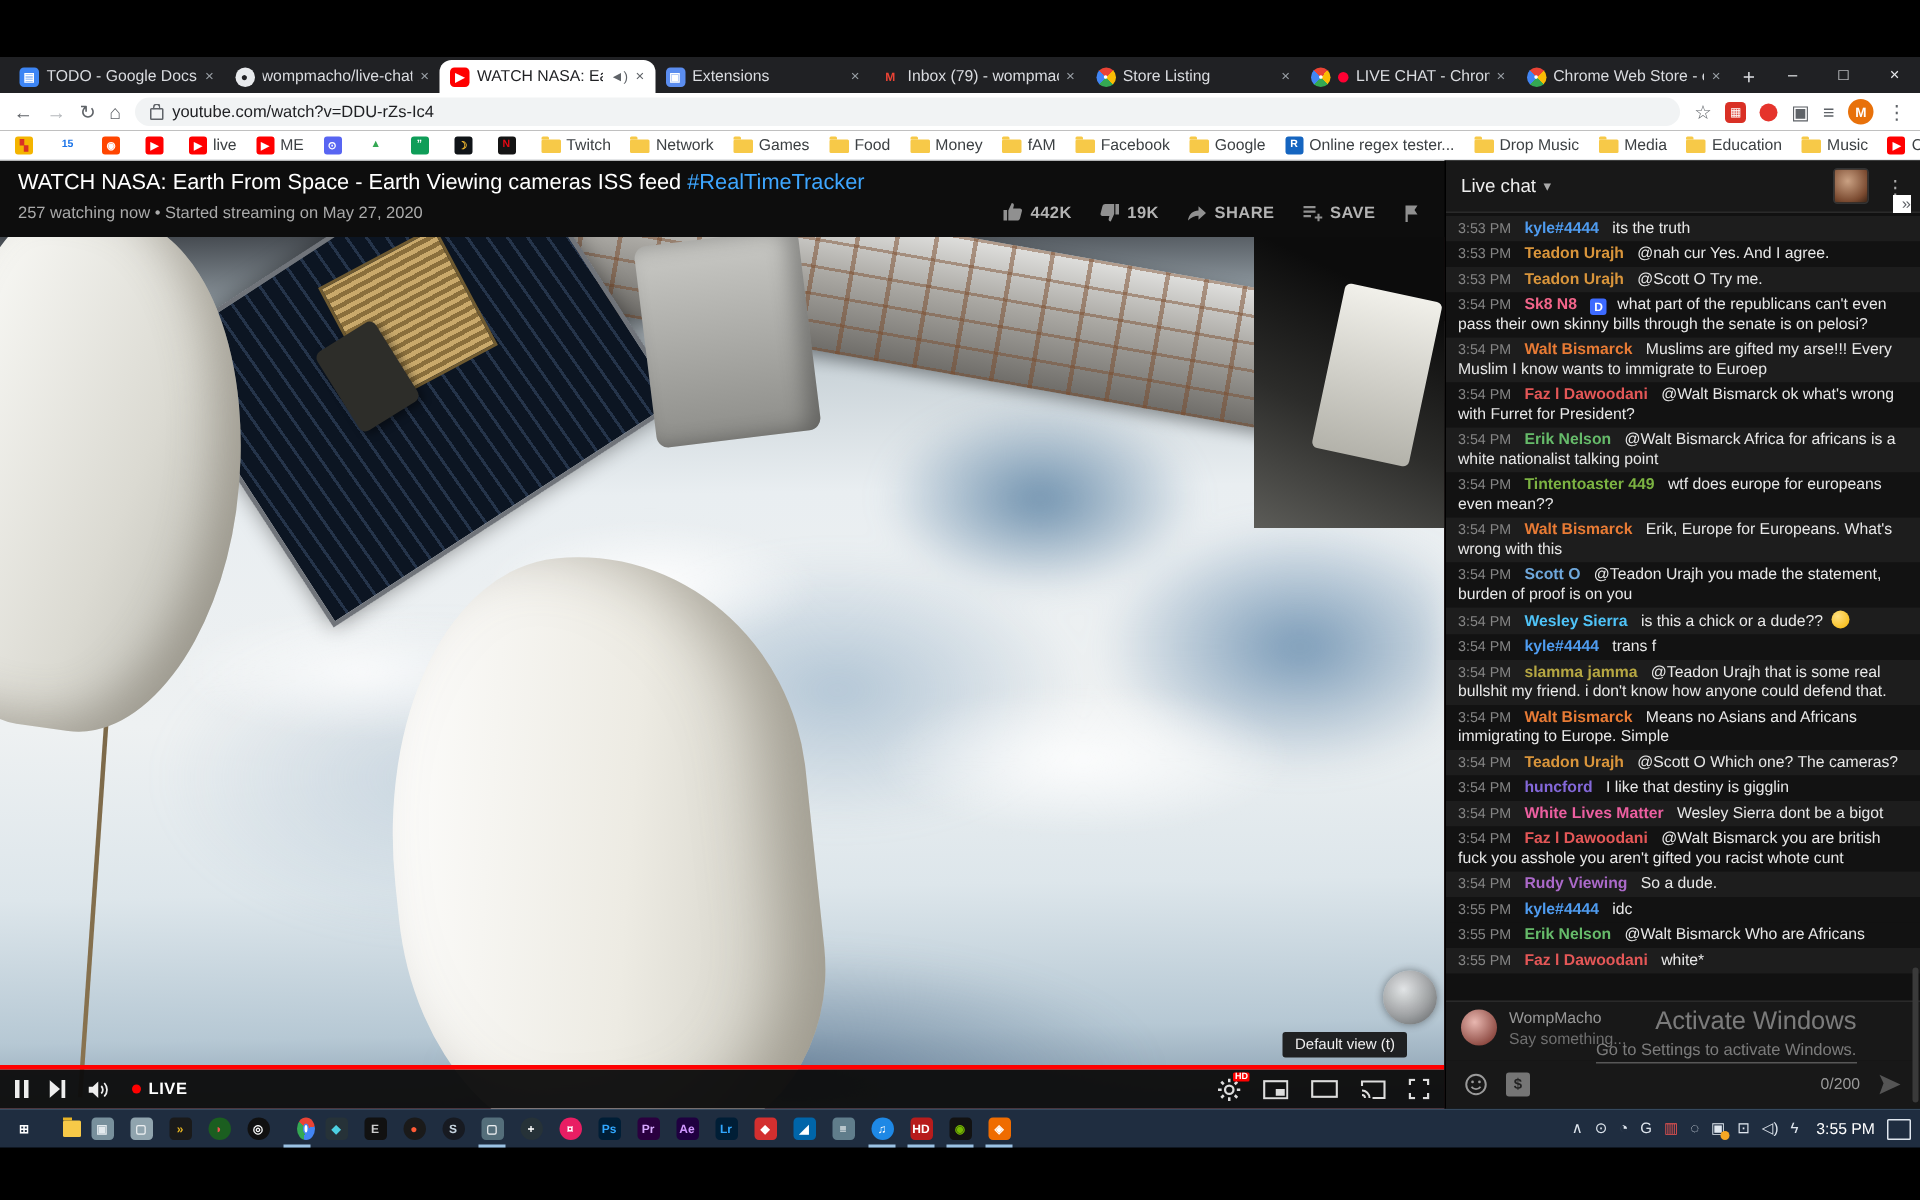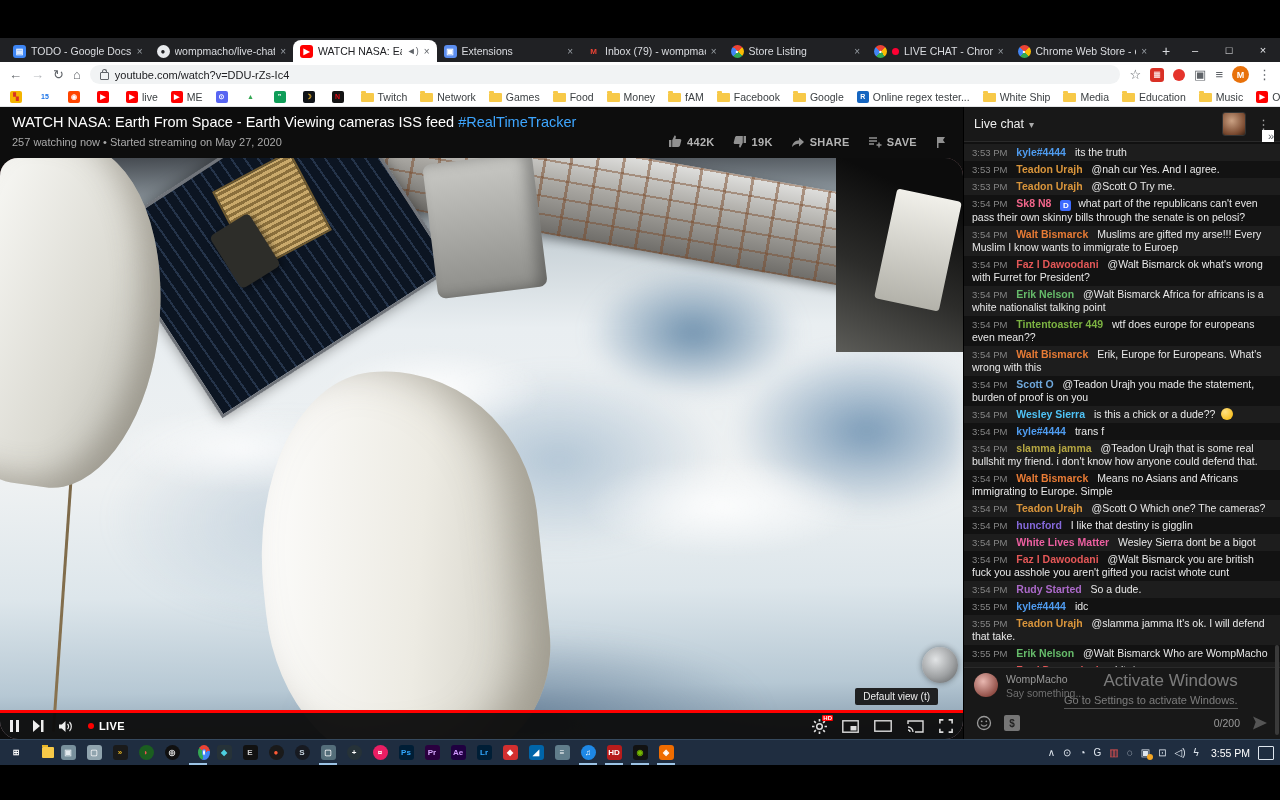--- a/index.html
+++ b/index.html
@@ -52,21 +52,21 @@
 
   .infobar{height:51px;background:#0d0d0d;padding:7px 12px 0 12px;box-sizing:border-box;}
   .vtitle{font-size:14.5px;color:#fff;white-space:nowrap;overflow:hidden;}
   .vtitle .tag{color:#3ea6ff;}
   .vmeta{display:flex;justify-content:space-between;align-items:center;margin-top:5px;}
   .vstats{font-size:11px;color:#aaa;}
   .vactions{display:flex;align-items:center;gap:18px;margin-right:4px;}
   .vact{display:flex;align-items:center;gap:5px;font-size:11px;color:#b3b3b3;font-weight:bold;letter-spacing:.3px;text-align:center;}
 
   
-  .player{flex:1;position:relative;background:#7f1d1d;overflow:hidden;border-radius:18px;}
+  .player{flex:1;position:relative;background:#7f1d1d;overflow:hidden;}
   .art{position:absolute;inset:0;overflow:hidden;}
   .sky{position:absolute;inset:0;background:linear-gradient(179deg,#43484e 0%,#8d979e 8%,#ccd5da 17%,#e9eef1 30%,#eef1f2 55%,#dde6eb 74%,#b6c8d4 90%,#7f95a8 100%);}
   .ocean{position:absolute;inset:0;filter:blur(10px);background:
     radial-gradient(150px 90px at 72% 30%,rgba(86,126,160,.85),transparent 70%),
     radial-gradient(190px 120px at 90% 47%,rgba(92,132,168,.8),transparent 70%),
     radial-gradient(230px 130px at 58% 52%,rgba(120,155,185,.5),transparent 70%),
     radial-gradient(260px 150px at 30% 62%,rgba(145,172,196,.35),transparent 70%),
     radial-gradient(320px 110px at 55% 96%,rgba(70,98,128,.55),transparent 75%);}
   .clouds{position:absolute;inset:0;filter:blur(6px);background:
     radial-gradient(160px 60px at 45% 40%,rgba(255,255,255,.9),transparent 70%),
@@ -337,21 +337,21 @@
         <span>Google</span>
       </div>
       <div class="bm">
         <span class="bm-fav show" style="background: rgb(21, 101, 192); color: rgb(255, 255, 255);">R</span>
 
         <span>Online regex tester...</span>
       </div>
       <div class="bm">
 
         <span class="bm-folder show"></span>
-        <span>White Ship</span>
+        <span>Drop Music</span>
       </div>
       <div class="bm">
 
         <span class="bm-folder show"></span>
         <span>Media</span>
       </div>
       <div class="bm">
 
         <span class="bm-folder show"></span>
         <span>Education</span>
@@ -608,44 +608,37 @@
           </div>
           <div class="msg">
             <span class="t">3:54 PM</span>
             <span class="u" style="color: rgb(228, 87, 87);">Faz l Dawoodani</span>
             
             <span>@Walt Bismarck you are british fuck you asshole you aren't gifted you racist whote cunt</span>
             
           </div>
           <div class="msg hl">
             <span class="t">3:54 PM</span>
-            <span class="u" style="color: rgb(171, 105, 201);">Rudy Started</span>
+            <span class="u" style="color: rgb(171, 105, 201);">Rudy Viewing</span>
             
             <span>So a dude.</span>
             
           </div>
           <div class="msg">
             <span class="t">3:55 PM</span>
             <span class="u" style="color: rgb(79, 156, 240);">kyle#4444</span>
             
             <span>idc</span>
             
           </div>
-          <div class="msg hl">
-            <span class="t">3:55 PM</span>
-            <span class="u" style="color: rgb(217, 149, 59);">Teadon Urajh</span>
-            
-            <span>@slamma jamma It's ok. I will defend that take.</span>
-            
-          </div>
           <div class="msg">
             <span class="t">3:55 PM</span>
             <span class="u" style="color: rgb(102, 187, 106);">Erik Nelson</span>
             
-            <span>@Walt Bismarck Who are WompMacho</span>
+            <span>@Walt Bismarck Who are Africans</span>
             
           </div>
           <div class="msg hl">
             <span class="t">3:55 PM</span>
             <span class="u" style="color: rgb(228, 87, 87);">Faz l Dawoodani</span>
             
             <span>white*</span>
             
           </div>
         </div>

